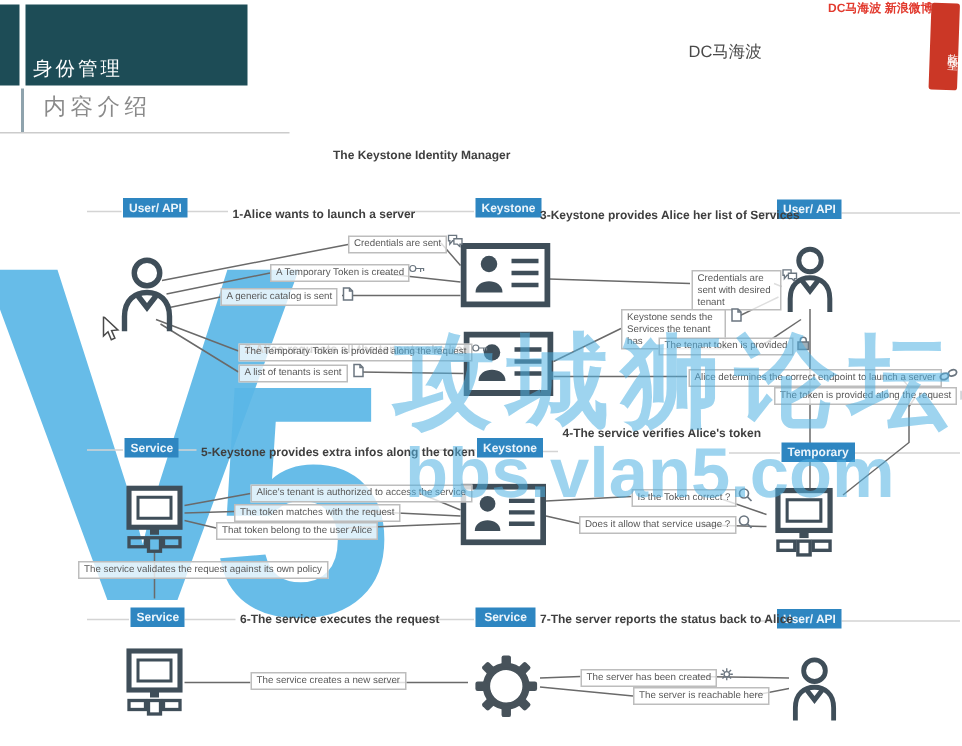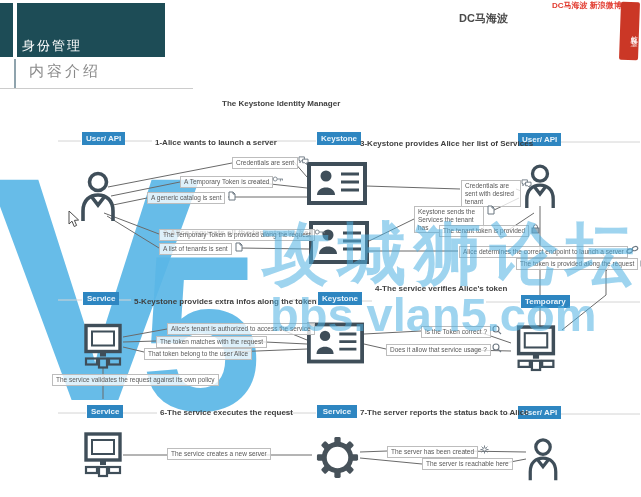--- a/index.html
+++ b/index.html
@@ -8,21 +8,21 @@
   .abs{position:absolute;}
   
   .teal{background:#1d4c56;}
   #sidebar-strip{left:0;top:3px;width:13px;height:54px;}
   #sidebar-box{left:17px;top:3px;width:148px;height:54px;}
   #sidebar-title{left:22px;top:37px;color:#ffffff;font-size:13px;letter-spacing:2px;}
   #subtitle-line{left:14px;top:59px;width:2px;height:29px;background:#8fa3ad;}
   #sidebar-subtitle{left:29px;top:62px;color:#8a8a8a;font-size:15px;letter-spacing:3px;}
   #header-rule{left:0;top:88px;width:193px;height:1px;background:#cccccc;}
   #page-title{left:196px;top:25px;color:#b01e24;font-size:25px;font-weight:bold;white-space:nowrap;}
-  #author{left:459px;top:11px;color:#4a4a4a;font-size:11px;font-weight:bold;}
+  #author{left:459px;top:27px;color:#4a4a4a;font-size:11px;font-weight:normal;}
   #series{left:477px;top:41px;color:#5a5a5a;font-size:11px;white-space:nowrap;}
   #corner-note{left:552px;top:0px;width:89px;color:#e23a2e;font-size:8px;font-weight:bold;
                white-space:nowrap;overflow:hidden;}
   #seal{left:620px;top:2px;width:19px;height:58px;background:#cb3726;border-radius:2px;
         transform:rotate(2deg);color:#fff;font-size:7px;text-align:center;
         writing-mode:vertical-rl;letter-spacing:2px;padding-top:4px;box-sizing:border-box;}
   
   #diagram-title{left:222px;top:99px;width:140px;text-align:left;color:#3f3f3f;
                  font-size:8px;font-weight:bold;z-index:3;}
   .role{position:absolute;background:#2e86c1;color:#eaf4fb;font-size:8px;font-weight:bold;

